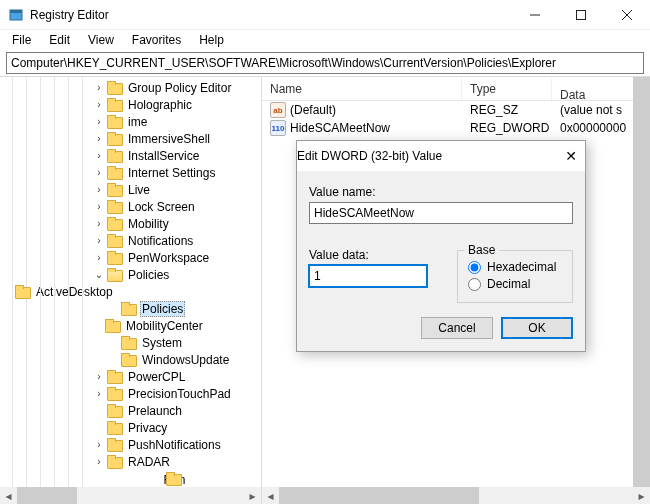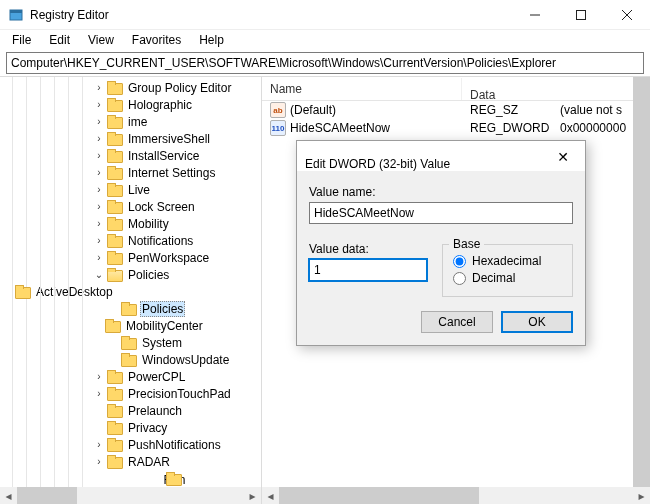--- a/index.html
+++ b/index.html
@@ -50,28 +50,28 @@
 .row .cell { padding: 0 8px; }
 .row .cell.name { width: 200px; display: flex; align-items: center; gap: 4px; }
 .row .cell.type { width: 90px; }
 .row .cell.data { flex: 1; white-space: nowrap; overflow: hidden; }
 
 .valicon { width: 16px; height: 16px; display: inline-flex; align-items: center; justify-content: center; border: 1px solid #b0b0b0; border-radius: 2px; font-size: 8px; font-weight: bold; }
 .valicon.str { background: #fff0e6; color: #c05010; }
 .valicon.dw { background: #e6f0ff; color: #2050c0; }
 
 .dialog { position: absolute; left: 296px; top: 140px; width: 290px; background: #f0f0f0; border: 1px solid #9c9c9c; box-shadow: 3px 3px 12px rgba(0,0,0,0.25); }
-.dlg-title { height: 30px; display: flex; align-items: flex-end; padding: 0 8px; background: #fff; }
+.dlg-title { height: 30px; display: flex; align-items: center; padding: 0 0; background: #fff; }
 .dlg-title .t { flex: 1; }
 .dlg-close { width: 28px; height: 28px; display: flex; align-items: center; justify-content: center; font-size: 14px; }
 .dlg-body { padding: 10px 12px 12px; }
 .dlg-label { margin: 4px 0 3px; }
 .dlg-input { width: 100%; height: 22px; border: 1px solid #7a7a7a; padding: 2px 4px; background: #fff; font-size: 12px; }
 .dlg-input.ro { background: #fff; }
-.dlg-row { display: flex; gap: 15px; margin-top: 14px; }
+.dlg-row { display: flex; gap: 30px; margin-top: 20px; }
 .dlg-col { display: flex; flex-direction: column; }
 .dlg-col.vd { width: 118px; }
 .fieldset { border: 1px solid #cfcfcf; padding: 6px 10px 8px; position: relative; margin-top: 6px; }
 .fieldset .legend { position: absolute; top: -8px; left: 6px; background: #f0f0f0; padding: 0 4px; font-size: 12px; }
 .radio { display: flex; align-items: center; gap: 6px; margin: 3px 0; }
 .radio input { width: 13px; height: 13px; }
 .dlg-btns { display: flex; justify-content: flex-end; gap: 8px; margin-top: 14px; }
 .dlg-btn { min-width: 72px; height: 22px; border: 1px solid #adadad; background: #e1e1e1; display: flex; align-items: center; justify-content: center; }
 .dlg-btn.primary { border: 1px solid #0078d7; box-shadow: inset 0 0 0 1px #0078d7; }
 .vd-input { height: 22px; border: 1px solid #0078d7; outline: 1px solid #0078d7; padding: 2px 4px; background: #fff; font-size: 12px; }
@@ -256,20 +256,21 @@
     <div class="hscroll">
       <div class="arrow">◂</div>
       <div class="thumb" style="left:17px; width:60px"></div>
       <div class="arrow" style="margin-left:auto">▸</div>
     </div>
   </div>
 
   <div class="list-pane">
     <div class="list-head">
       <div class="col name">Name</div>
+      <div class="col type">Type</div>
       <div class="col data">Data</div>
     </div>
     <div id="rows">
         <div class="row">
           <div class="cell name">
             <span class="valicon str">ab</span>
             <span>(Default)</span>
           </div>
           <div class="cell type">REG_SZ</div>
           <div class="cell data">(value not s</div>

